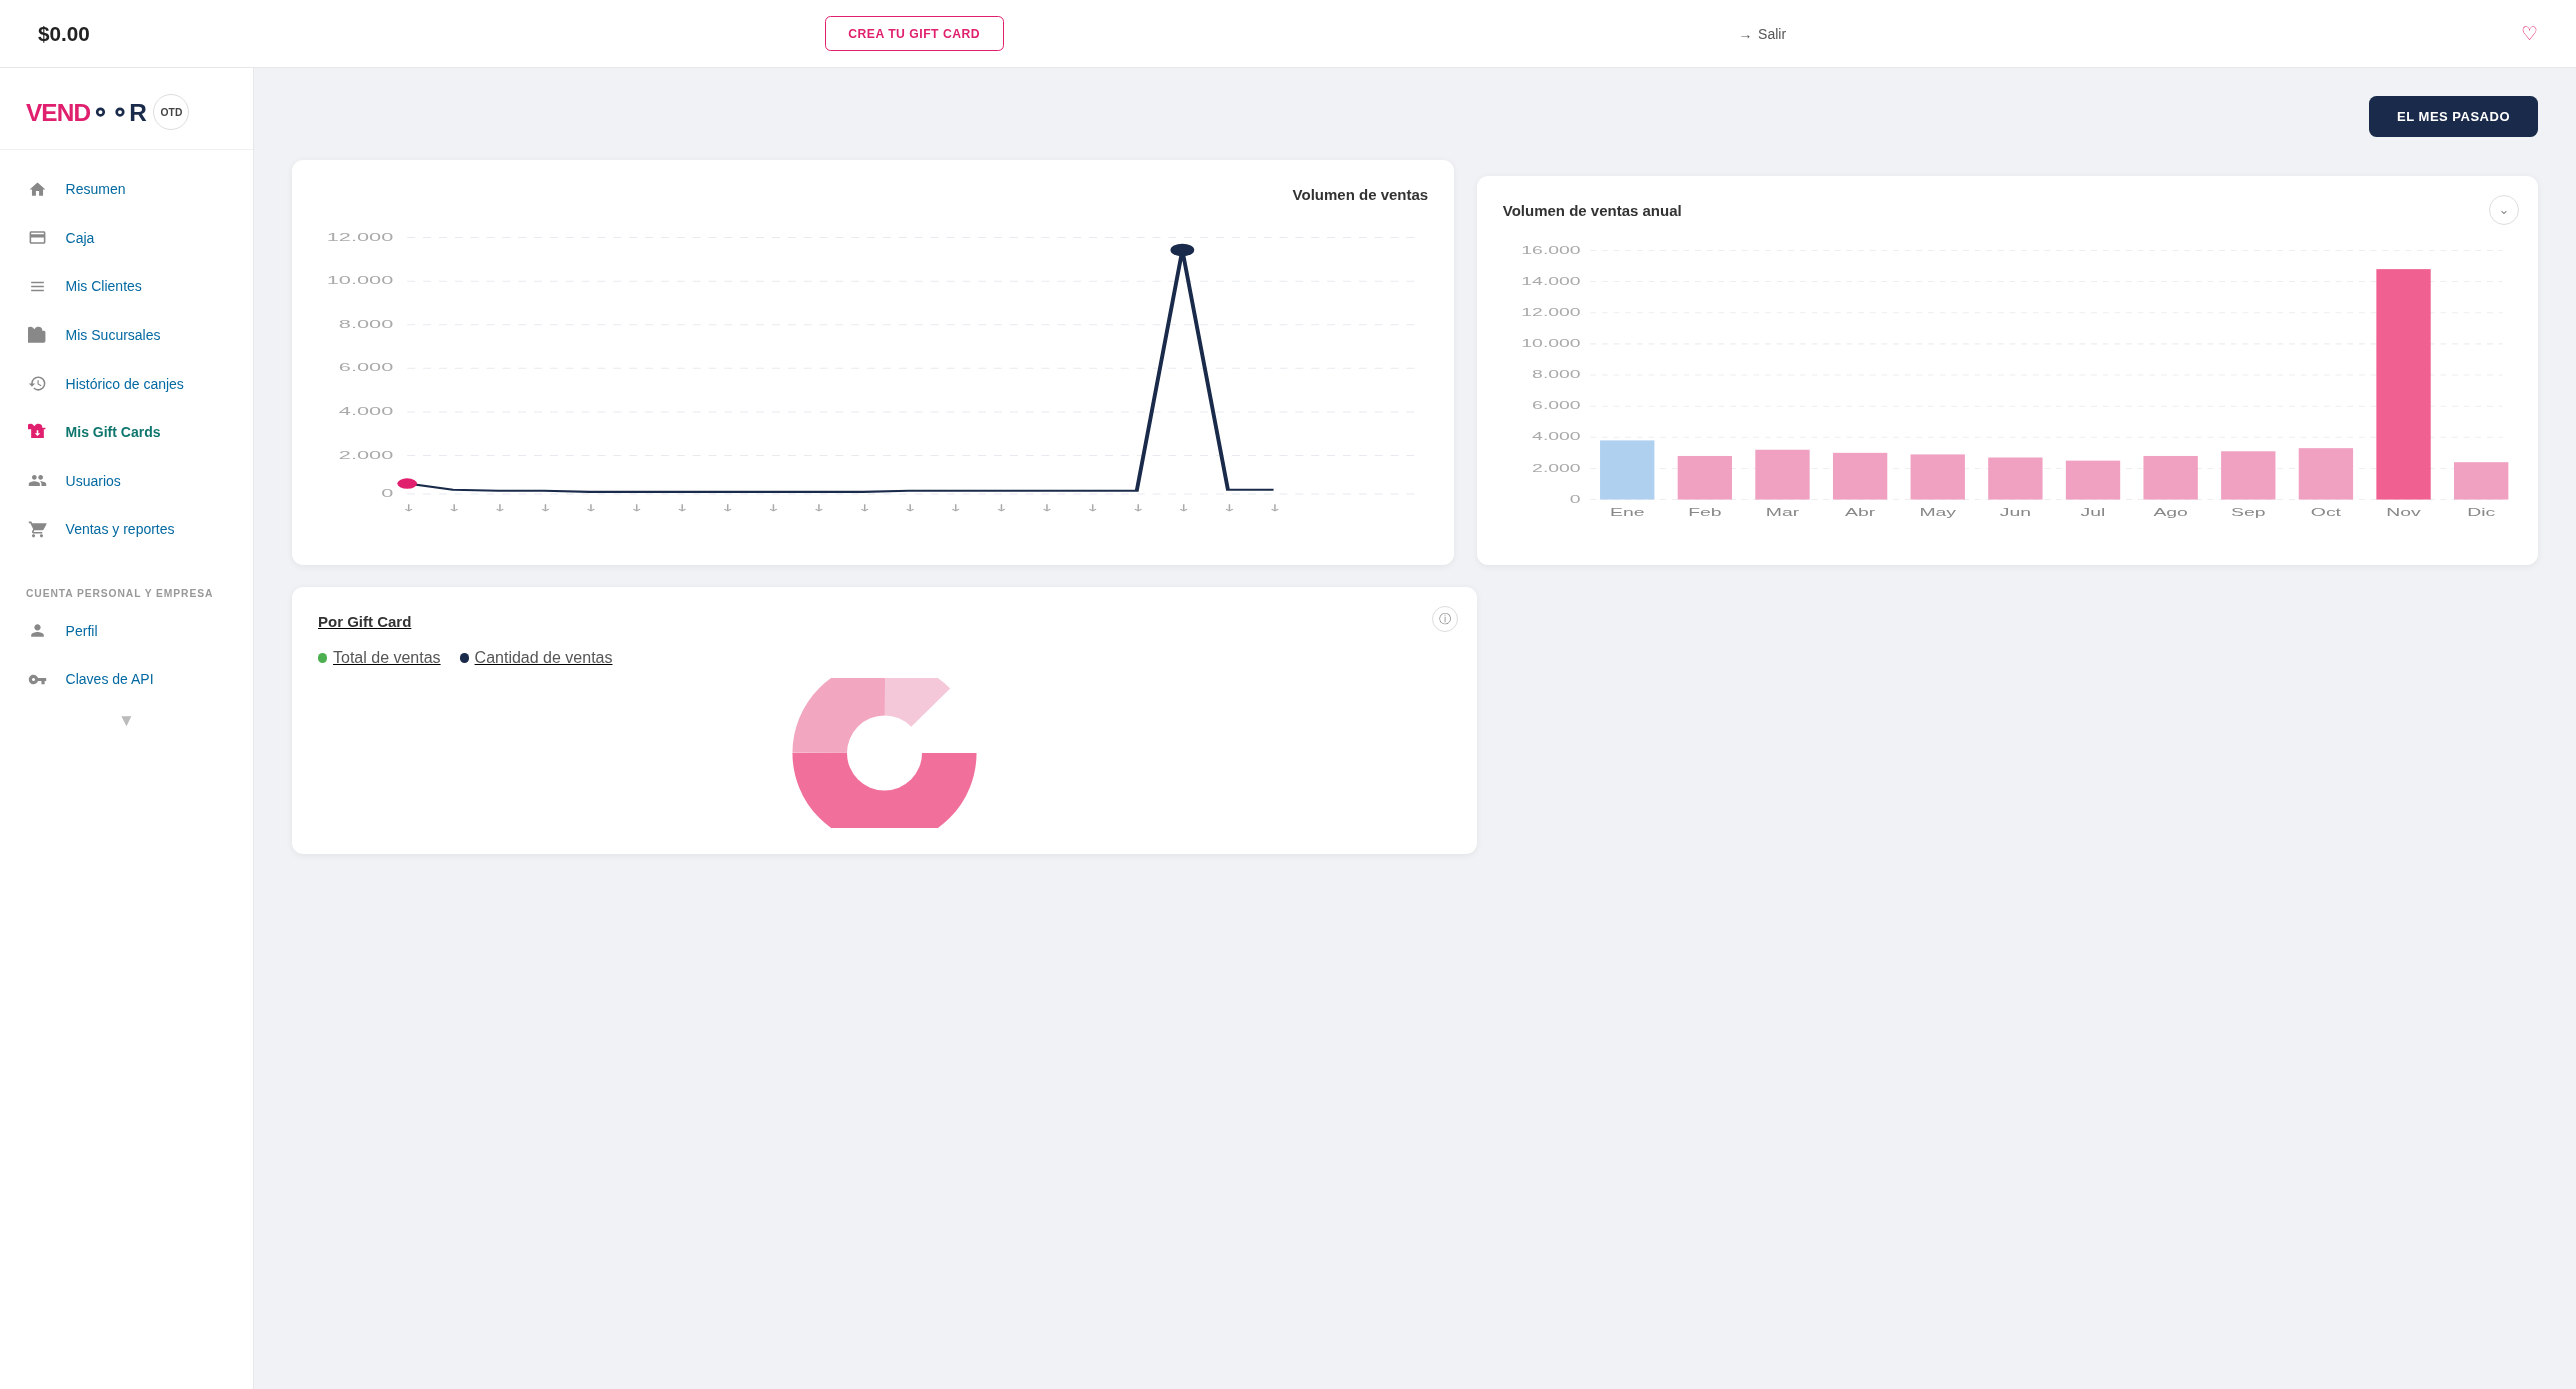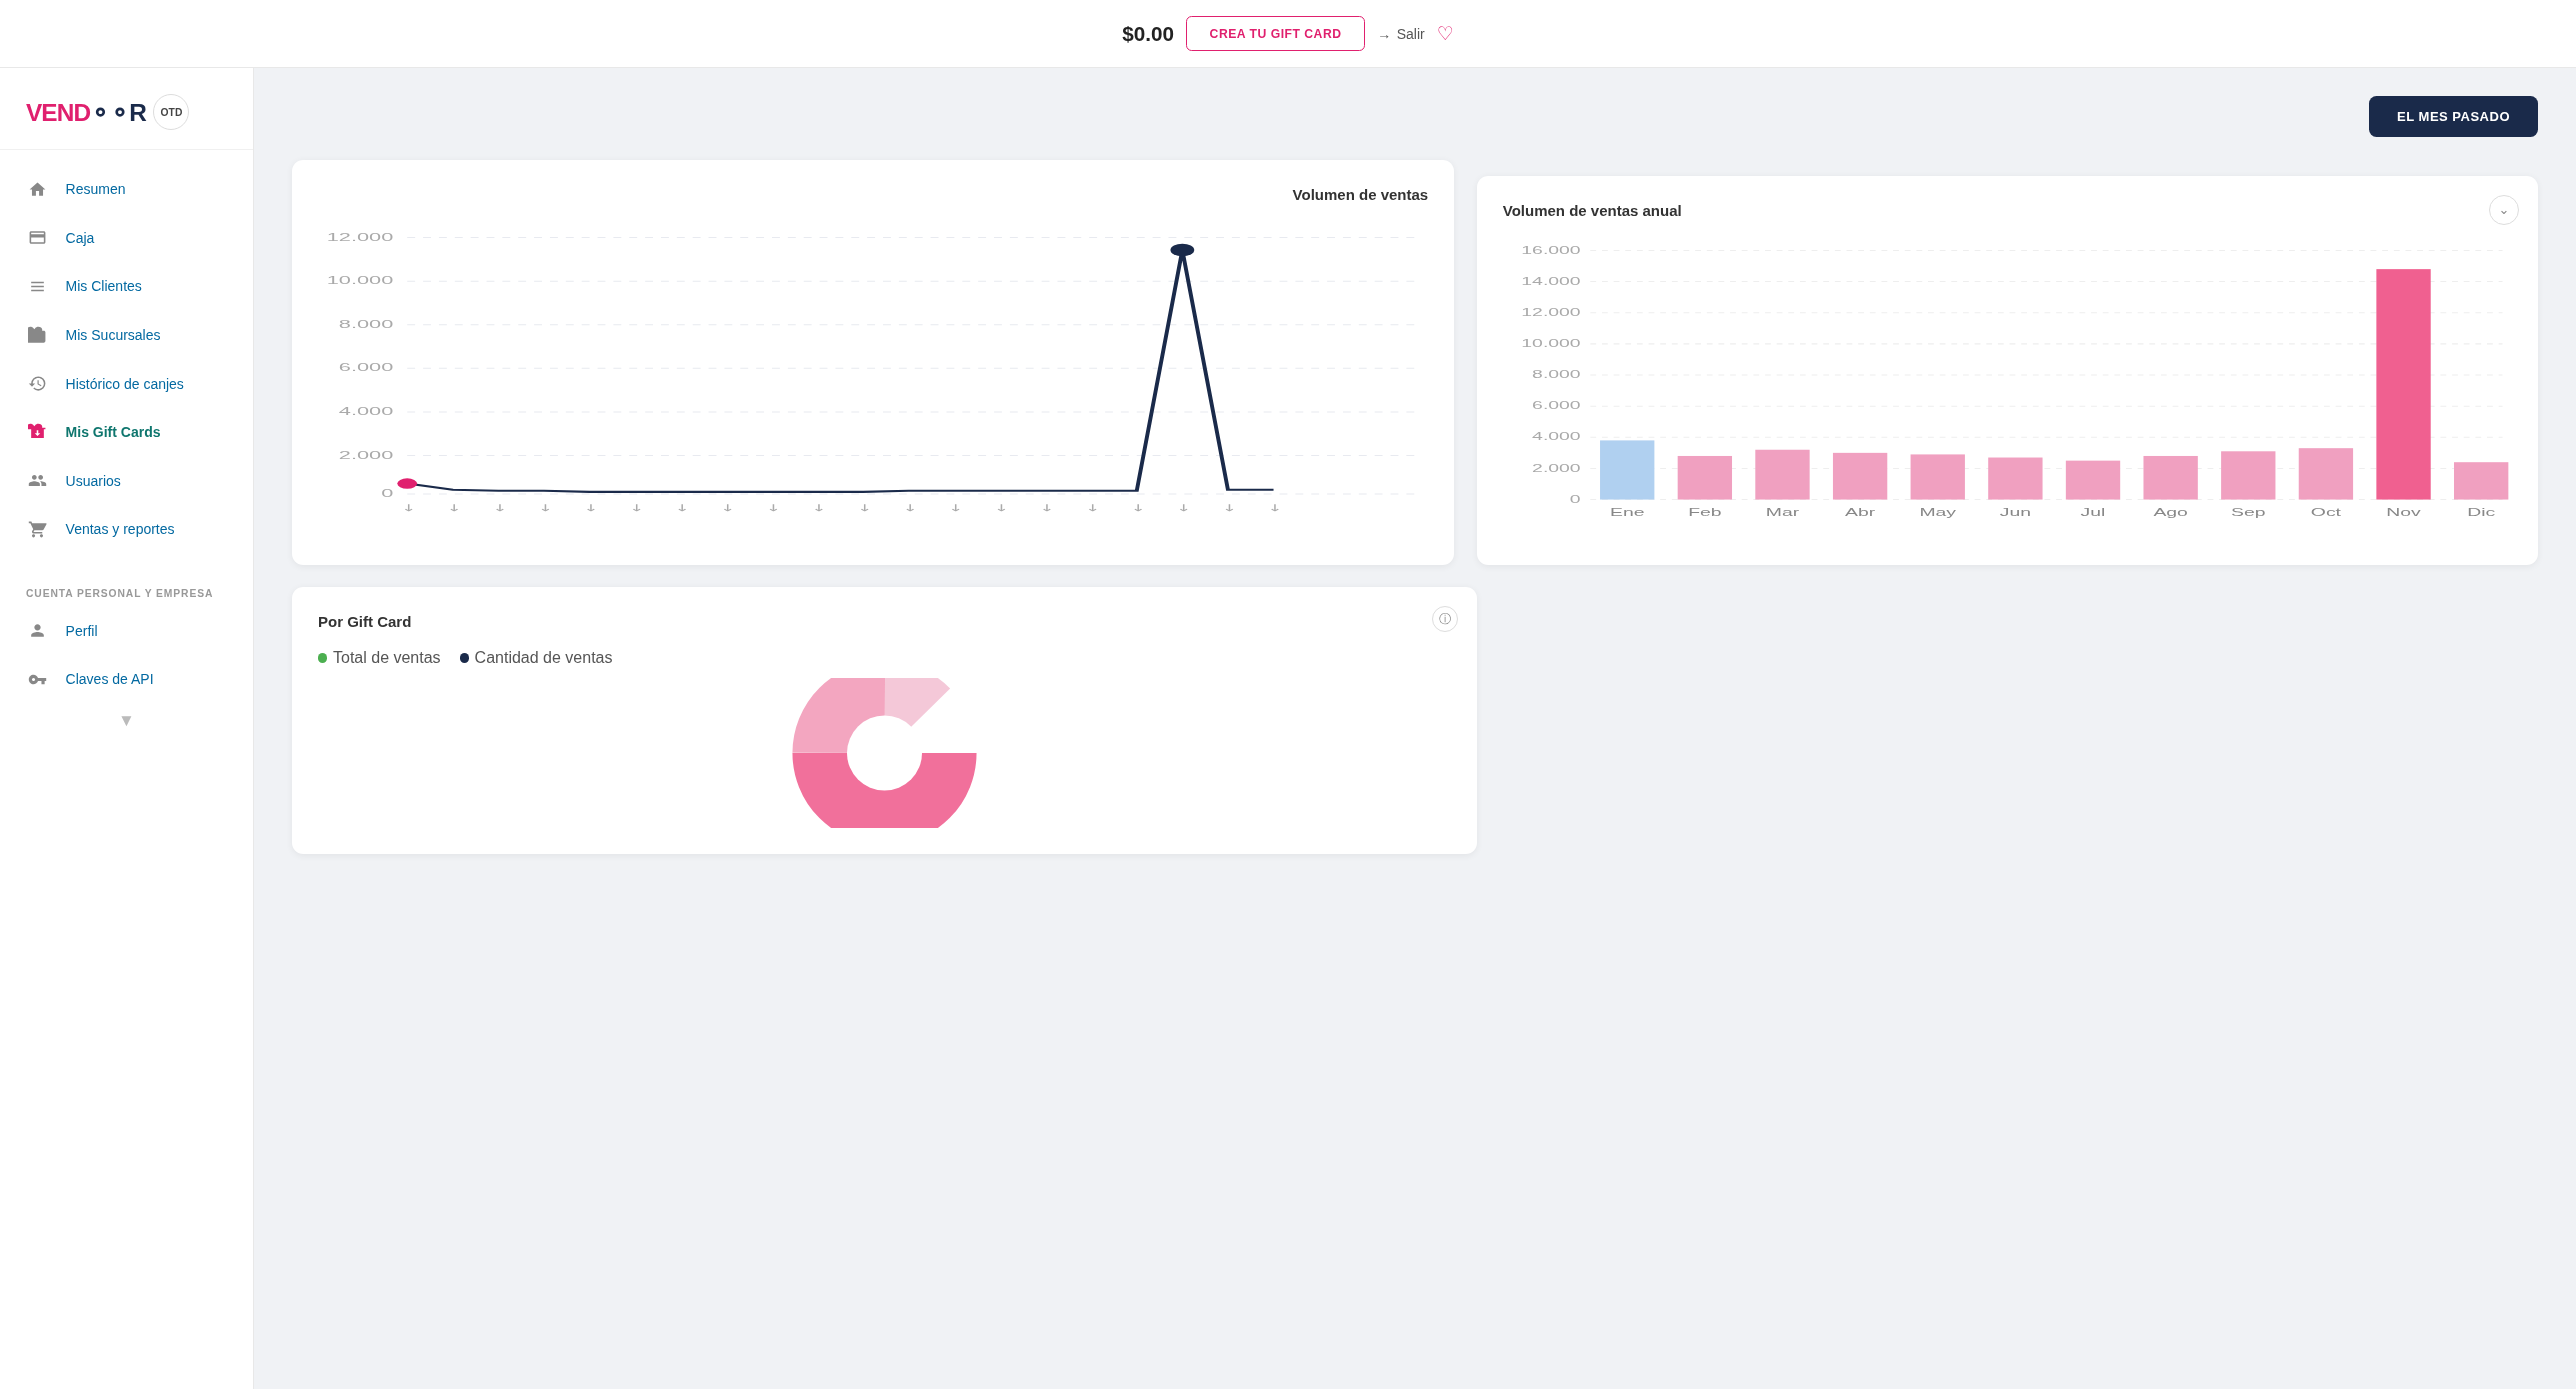--- a/index.html
+++ b/index.html
@@ -1,20 +1,20 @@
 <!DOCTYPE html>
 <html style="font-size:15px"><head>
   <meta charset="utf-8">
   <style>
     * { box-sizing: border-box; margin: 0; padding: 0; }
     body { font-family: 'Segoe UI', Arial, sans-serif; background: #f0f2f5; display: flex; flex-direction: column; height: 100vh; overflow: hidden; }
 
     
     .header {
-      display: flex; align-items: center; justify-content: center;
+      display: flex; align-items: center; justify-content: space-between;
       background: #fff; padding: 0 38px; height: 68px;
       border-bottom: 0.9px solid #e8e8e8; gap: 12px; flex-shrink: 0;
     }
     .header-balance { font-size: 20.7px; font-weight: 600; color: #222; }
     .btn-create-gift {
       border: 1.9px solid #e0206e; color: #e0206e; background: #fff;
       padding: 9.4px 22.6px; border-radius: 5.6px; font-size: 12.2px; font-weight: 700;
       cursor: pointer; letter-spacing: 0.5px; white-space: nowrap;
     }
     .header-salir { display: flex; align-items: center; gap: 5.6px; color: #555; font-size: 14px; cursor: pointer; }
@@ -78,21 +78,21 @@
     .chart-left { flex: 1.1; text-align: right; }
     .chart-right { flex: 1; position: relative; margin-top: 16px; }
 
     .line-chart-container { position: relative; height: 301px; }
     .bar-chart-container { position: relative; height: 301px; }
 
     
     .chart-svg { width: 100%; height: 100%; }
 
     
-    .charts-bottom-row { display: flex; gap: 31px; }
+    .charts-bottom-row { display: flex; gap: 31px; text-decoration: underline; }
     .card-bottom { flex: 1.1; }
 
     .legend { display: flex; gap: 19px; margin-bottom: 11.3px; }
     .legend-item { display: flex; align-items: center; gap: 5.6px; font-size: 16px; color: #555; }
     .legend-dot { width: 9.4px; height: 9.4px; border-radius: 50%; }
 
     
     .pie-container { display: flex; justify-content: center; margin-top: 9.4px; }
 
     

